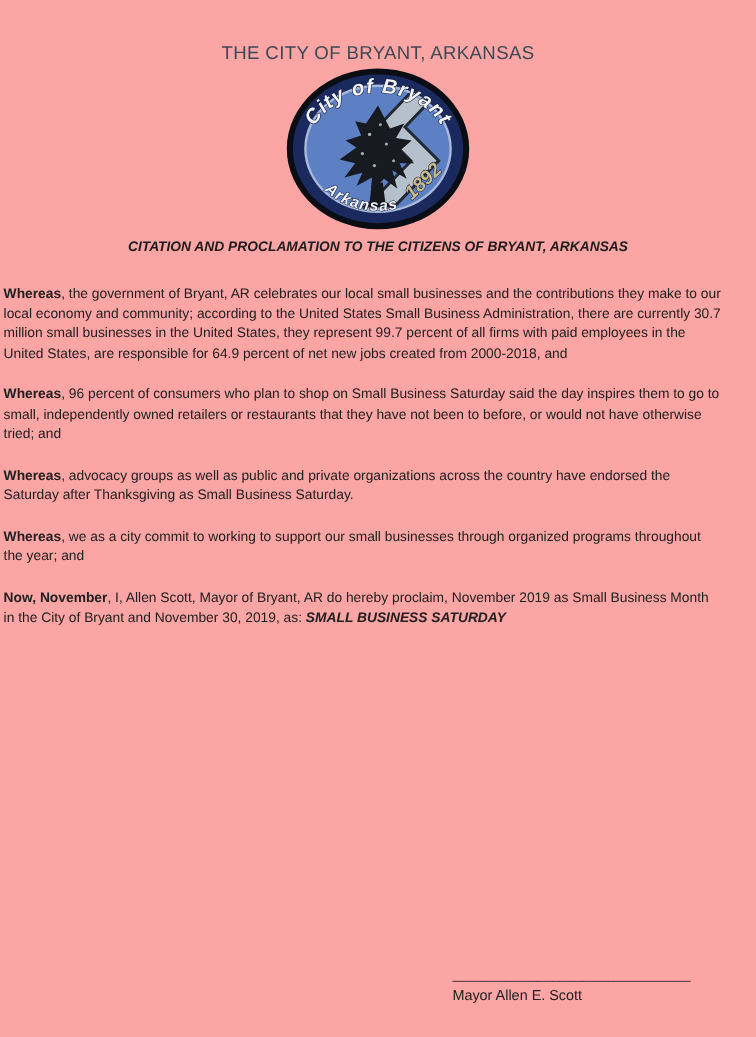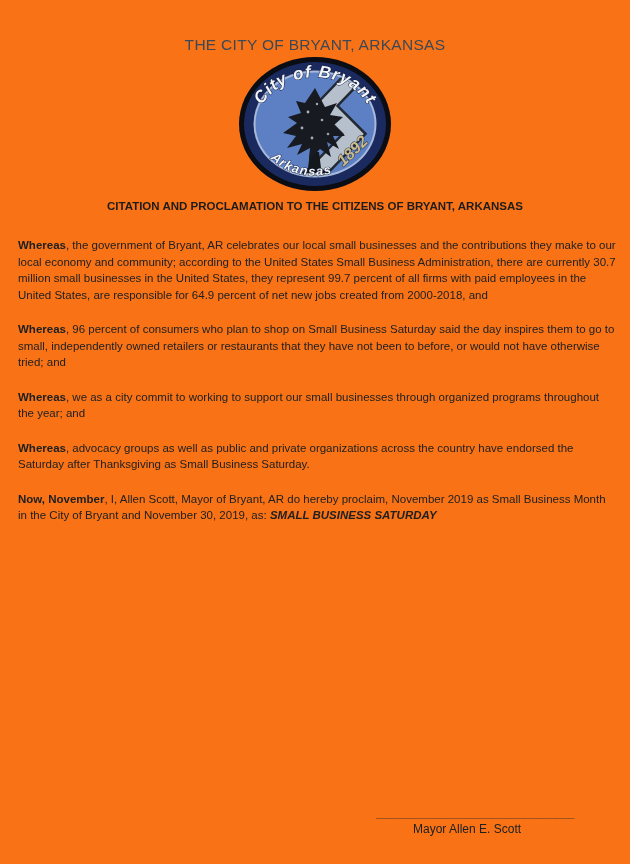--- a/index.html
+++ b/index.html
@@ -1,45 +1,45 @@
 <!DOCTYPE html>
 <html><head>
 <meta charset="utf-8">
 <style>
   html,body { margin:0; padding:0; background:#ffffff; }
   body {
     width:630px; height:864px; position:relative; overflow:hidden;
     font-family:"Liberation Sans", sans-serif; color:#1f1f1f;
   }
-  .page { position:absolute; inset:0; background:#f97316; }
+  .page { position:absolute; inset:0; background:#fca5a5; }
 
   .title {
     position:absolute; top:36px; left:0; right:0; text-align:center;
     font-size:15.5px; letter-spacing:.3px; color:#3c4856; white-space:nowrap;
   }
   .seal-wrap {
     position:absolute; top:56px; left:50%; transform:translateX(-50%);
     width:154px; height:136px;
   }
   .heading {
     position:absolute; top:200px; left:0; right:0; text-align:center;
-    font-size:11.5px; font-weight:bold; color:#1c1c1c; white-space:nowrap;
+    font-size:11.5px; font-weight:bold; color:#1c1c1c; white-space:nowrap;font-style:italic;
   }
   .content {
-    position:absolute; top:237px; left:18px; width:598px;
+    position:absolute; top:237px; left:3px; width:598px;
     font-size:11.5px; line-height:16.5px; color:#202020;
   }
   .para { margin:0 0 18px 0; }
   .lead { font-weight:bold; }
   .emph { font-weight:bold; font-style:italic;margin-top:38px; }
   .emph em { font-weight:bold; font-style:italic; }
 
   .signature { position:absolute; left:377px; top:806px; color:#202020; }
-  .sig-line { font-size:11.5px; line-height:14px; letter-spacing:0; color:#2a2a2a;font-style:italic; }
-  .sig-name { font-size:12px; margin-top:2px;margin-left:36px; }
+  .sig-line { font-size:11.5px; line-height:14px; letter-spacing:0; color:#2a2a2a; }
+  .sig-name { font-size:12px; margin-top:2px; }
 
   svg text { paint-order:stroke; }
 </style>
 </head>
 <body>
 
 <div class="page">
 
   <div class="title">THE CITY OF BRYANT, ARKANSAS</div>
 
@@ -90,23 +90,23 @@
 
   <div class="content" id="paras">
   <p class="para"><strong class="lead">Whereas</strong><span class="rest">, the government of Bryant, AR celebrates our local small businesses and the contributions they make to our local economy and community; according to the United States Small Business Administration, there are currently 30.7 million small businesses in the United States, they represent 99.7 percent of all firms with paid employees in the United States, are responsible for 64.9 percent of net new jobs created from 2000-2018, and</span></p>
 
 
 
   <p class="para"><strong class="lead">Whereas</strong><span class="rest">, 96 percent of consumers who plan to shop on Small Business Saturday said the day inspires them to go to small, independently owned retailers or restaurants that they have not been to before, or would not have otherwise tried; and</span></p>
 
 
 
+  <p class="para"><strong class="lead">Whereas</strong><span class="rest">, advocacy groups as well as public and private organizations across the country have endorsed the Saturday after Thanksgiving as Small Business Saturday.</span></p>
+
   <p class="para"><strong class="lead">Whereas</strong><span class="rest">, we as a city commit to working to support our small businesses through organized programs throughout the year; and</span></p>
-
-  <p class="para"><strong class="lead">Whereas</strong><span class="rest">, advocacy groups as well as public and private organizations across the country have endorsed the Saturday after Thanksgiving as Small Business Saturday.</span></p>
 
   <p class="para"><strong class="lead">Now, November</strong><span class="rest">, I, Allen Scott, Mayor of Bryant, AR do hereby proclaim, November 2019 as Small Business Month in the City of Bryant and November 30, 2019, as: </span><span class="emph"><em>SMALL BUSINESS SATURDAY</em></span></p>
 
 </div>
 
   <div class="signature">
     <div class="sig-line">_______________________________</div>
     <div class="sig-name">Mayor Allen E. Scott</div>
   </div>
 

